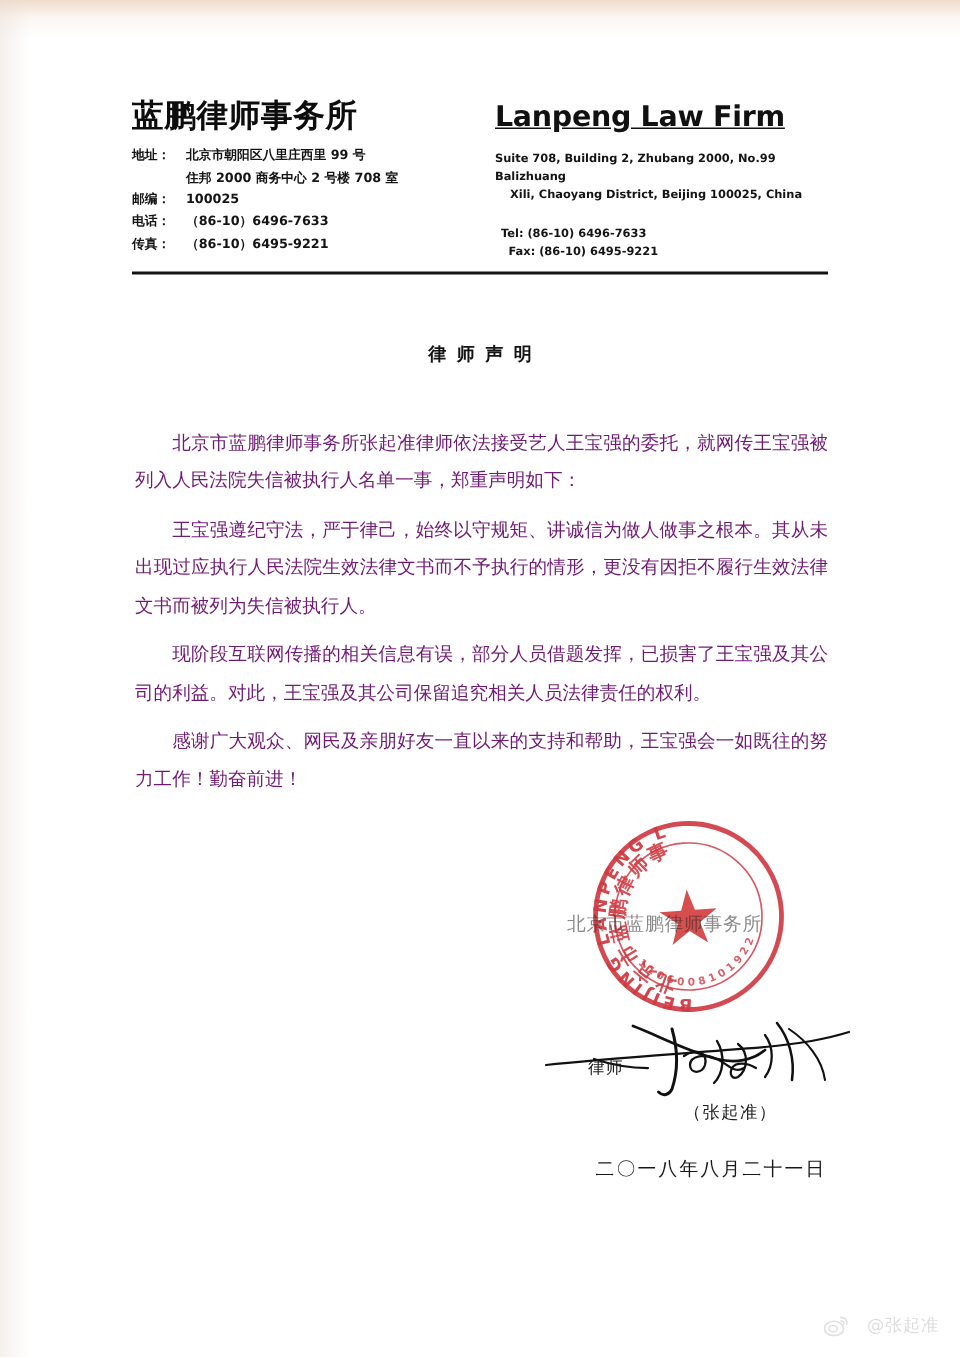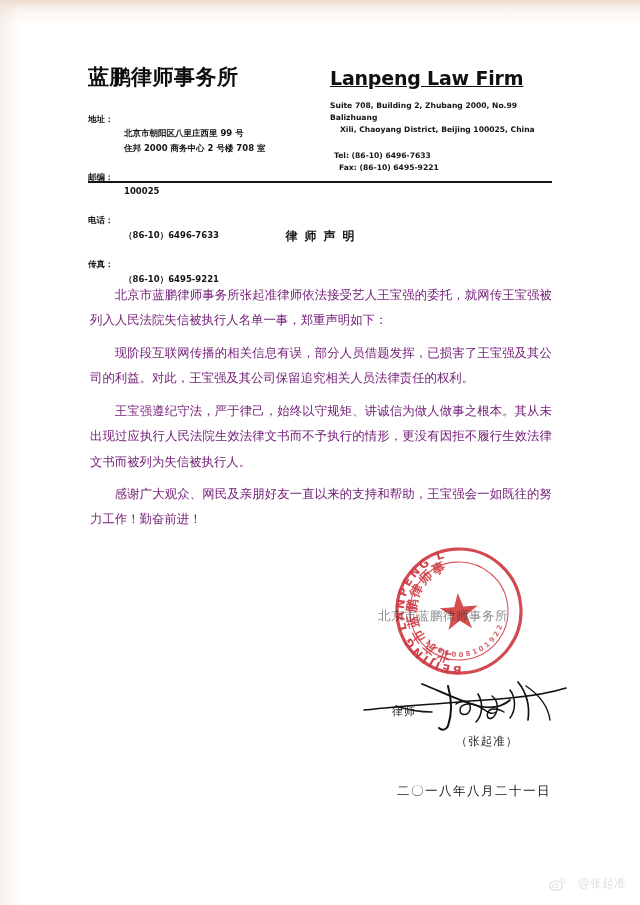--- a/index.html
+++ b/index.html
@@ -69,21 +69,21 @@
   .addr-cn {
     margin-top: 8px;
     font-family: "DejaVu Sans", "Liberation Sans", sans-serif;
     font-size: 8.5px;
     font-weight: 700;
     color: #141414;
     line-height: 1.72;
   }
   .addr-cn .row { display: flex; white-space: nowrap; align-items: center; }
   .addr-cn .lbl { width: 36px; flex: none; }
-  .addr-cn .val { flex: 1; margin-top: 29px; }
+  .addr-cn .val { flex: 1; }
   .addr-cn .indent { padding-left: 36px; }
 
   .addr-en {
     margin-top: 10px;
     font-family: "DejaVu Sans", "Liberation Sans", sans-serif;
     font-size: 7.6px;
     font-weight: 700;
     color: #141414;
     line-height: 1.62;
   }
@@ -174,21 +174,21 @@
   }
   .sig-name {
     text-align: center;
     padding-left: 74px;
     font-family: Liberation Sans, sans-serif;
     font-size: 11.5px;
     color: #1b1b1b;
     letter-spacing: 1px;
   }
   .sig-date {
-    margin-top: 34px;
+    margin-top: 22px;
     padding-left: 48px;
     text-align: center;
     font-family: "DejaVu Serif", "Liberation Serif", serif;
     font-size: 12.5px;
     color: #171717;
     letter-spacing: 1.5px;
     white-space: nowrap;
   }
 
   
@@ -257,22 +257,22 @@
     </div>
 
   </div>
 
   <div class="rule"></div>
 
   <div class="doc-title">律师声明</div>
 
   <div class="body-text">
     <p>北京市蓝鹏律师事务所张起准律师依法接受艺人王宝强的委托，就网传王宝强被列入人民法院失信被执行人名单一事，郑重声明如下：</p>
+    <p>王宝强遵纪守法，严于律己，始终以守规矩、讲诚信为做人做事之根本。其从未出现过应执行人民法院生效法律文书而不予执行的情形，更没有因拒不履行生效法律文书而被列为失信被执行人。</p>
     <p>现阶段互联网传播的相关信息有误，部分人员借题发挥，已损害了王宝强及其公司的利益。对此，王宝强及其公司保留追究相关人员法律责任的权利。</p>
-    <p>王宝强遵纪守法，严于律己，始终以守规矩、讲诚信为做人做事之根本。其从未出现过应执行人民法院生效法律文书而不予执行的情形，更没有因拒不履行生效法律文书而被列为失信被执行人。</p>
     <p>感谢广大观众、网民及亲朋好友一直以来的支持和帮助，王宝强会一如既往的努力工作！勤奋前进！</p>
   </div>
 
   <div class="seal">
     <svg width="140" height="140" viewBox="0 0 140 140" xmlns="http://www.w3.org/2000/svg">
       <defs>
         <path id="arcOuter" d="M 70,70 m -55,0 a 55,55 0 1 1 110,0" fill="none" transform="rotate(-96 70 70)"></path>
         <path id="arcInnerCn" d="M 70,70 m -43,0 a 43,43 0 1 1 86,0" fill="none" transform="rotate(-92 70 70)"></path>
         <path id="arcSerial" d="M 70,70 m -46,0 a 46,46 0 1 0 92,0" fill="none" transform="rotate(-28 70 70)"></path>
       </defs>

